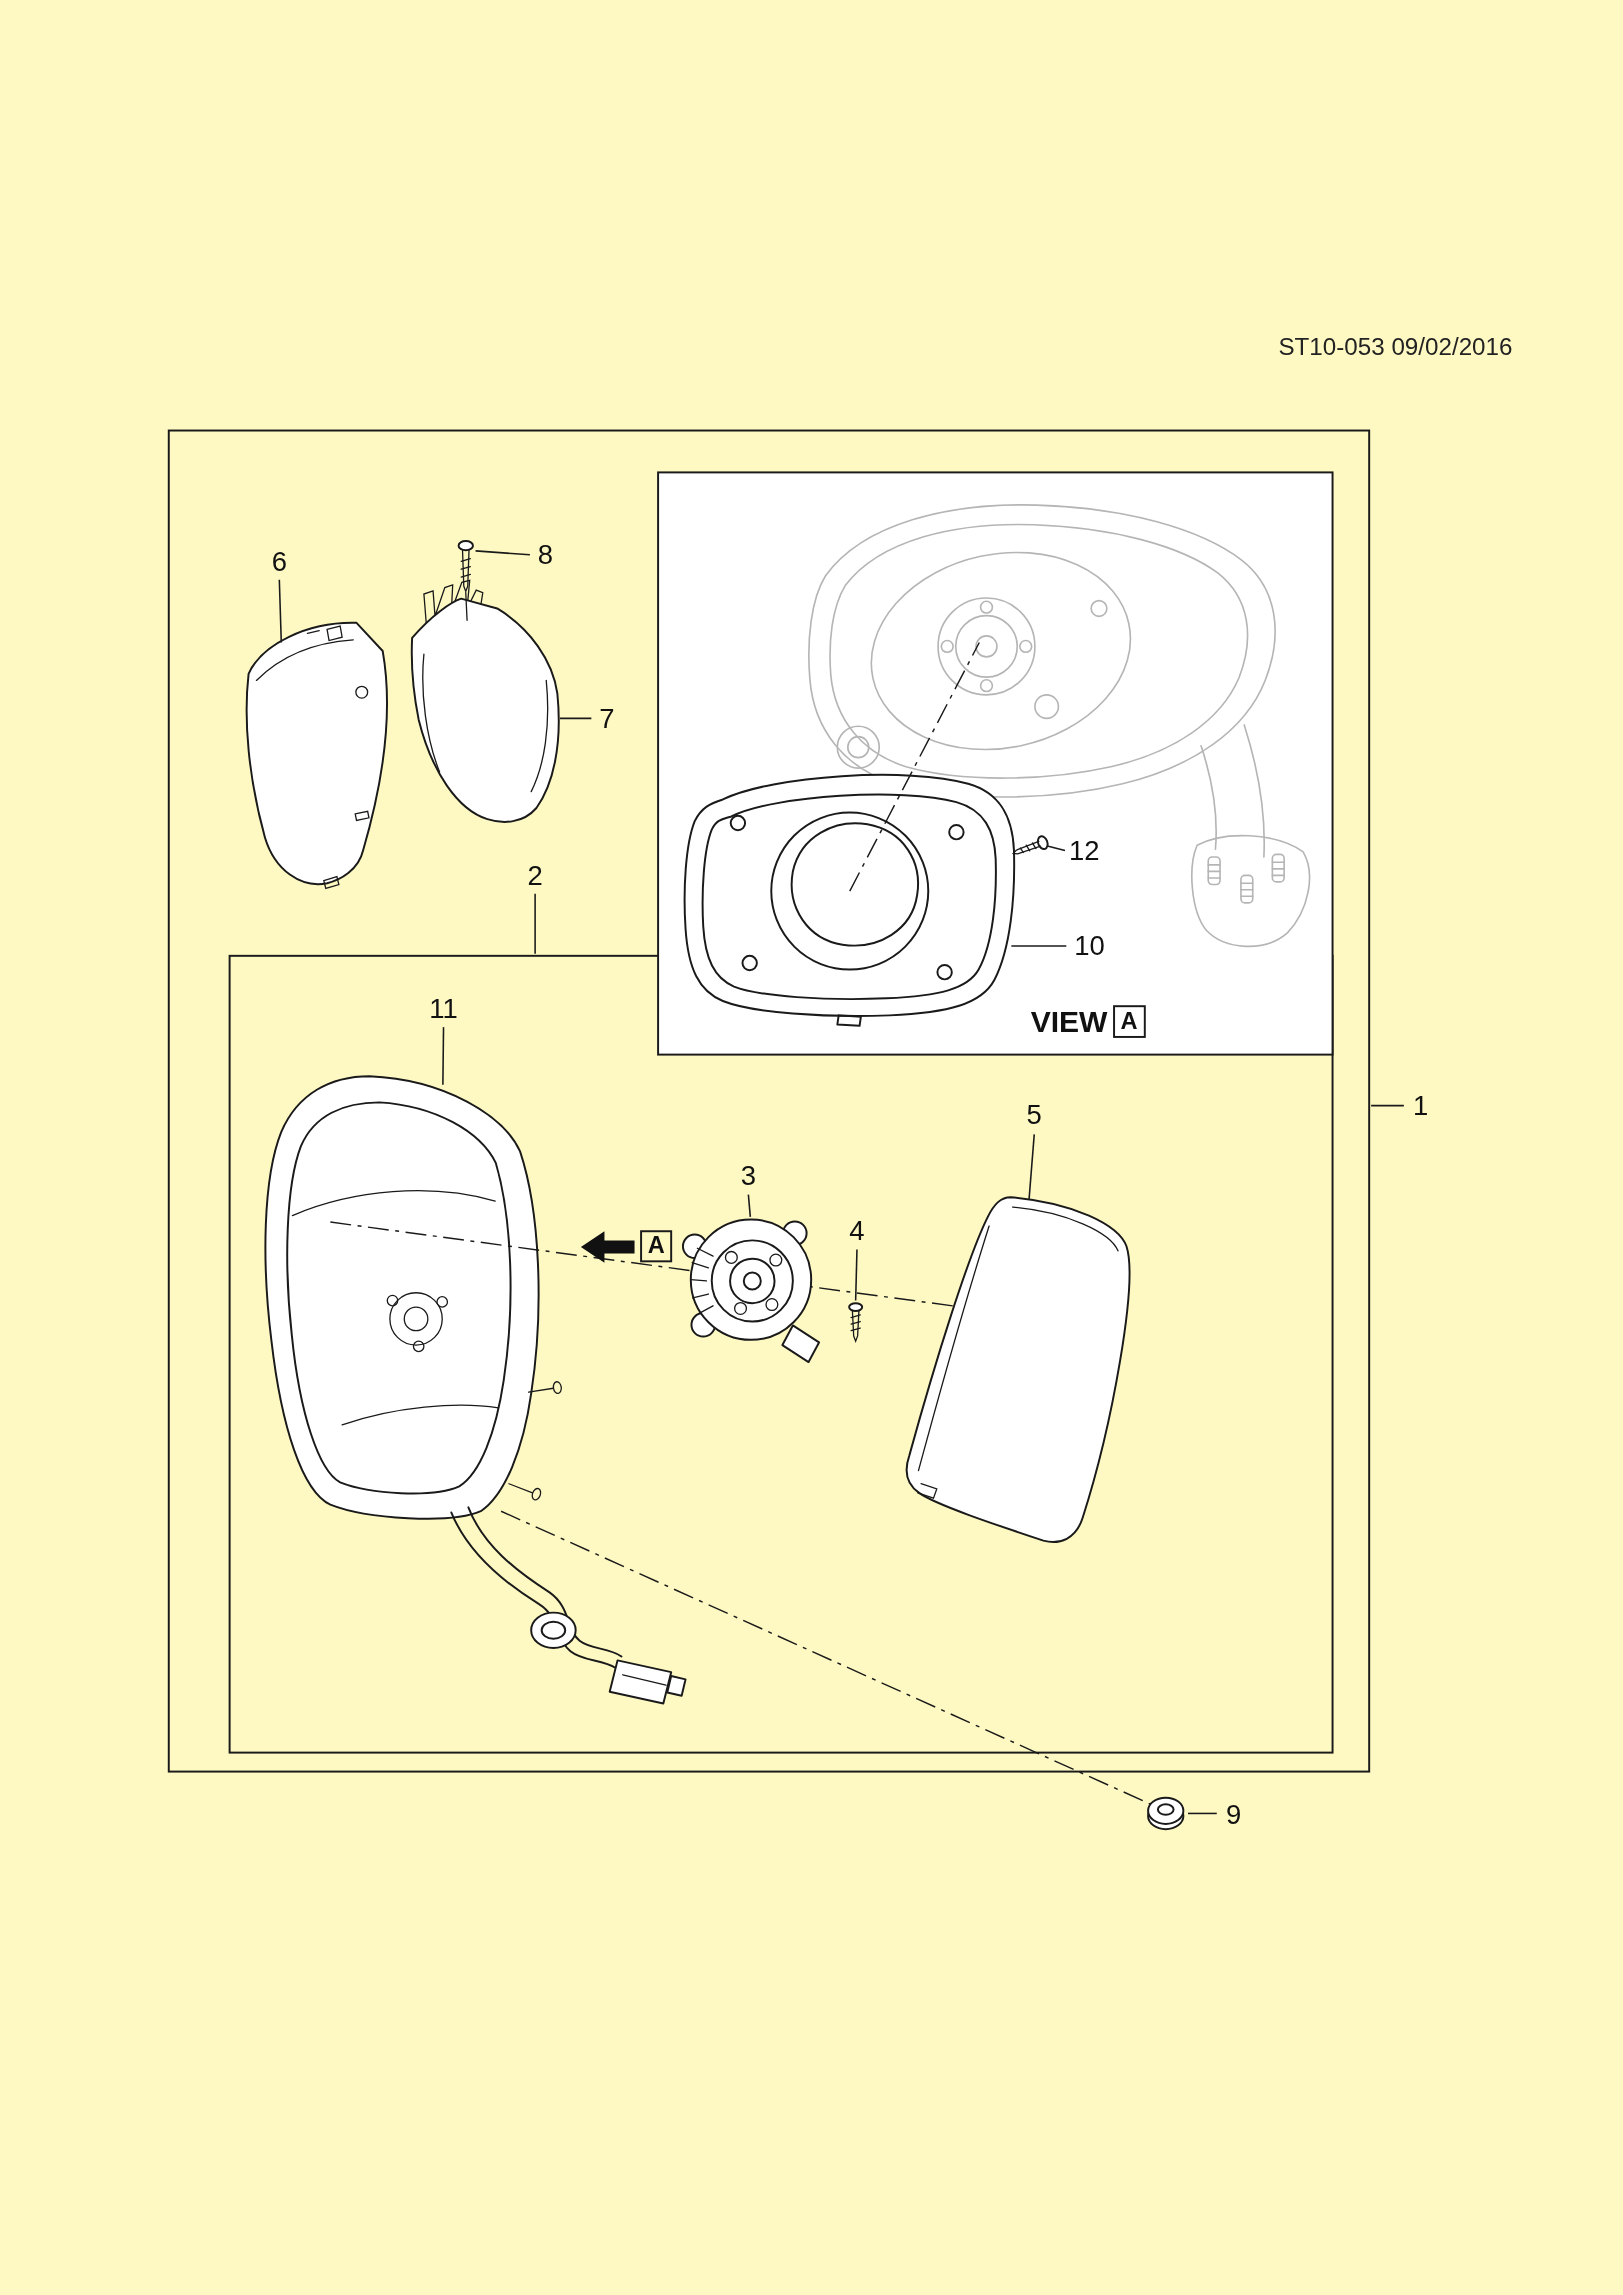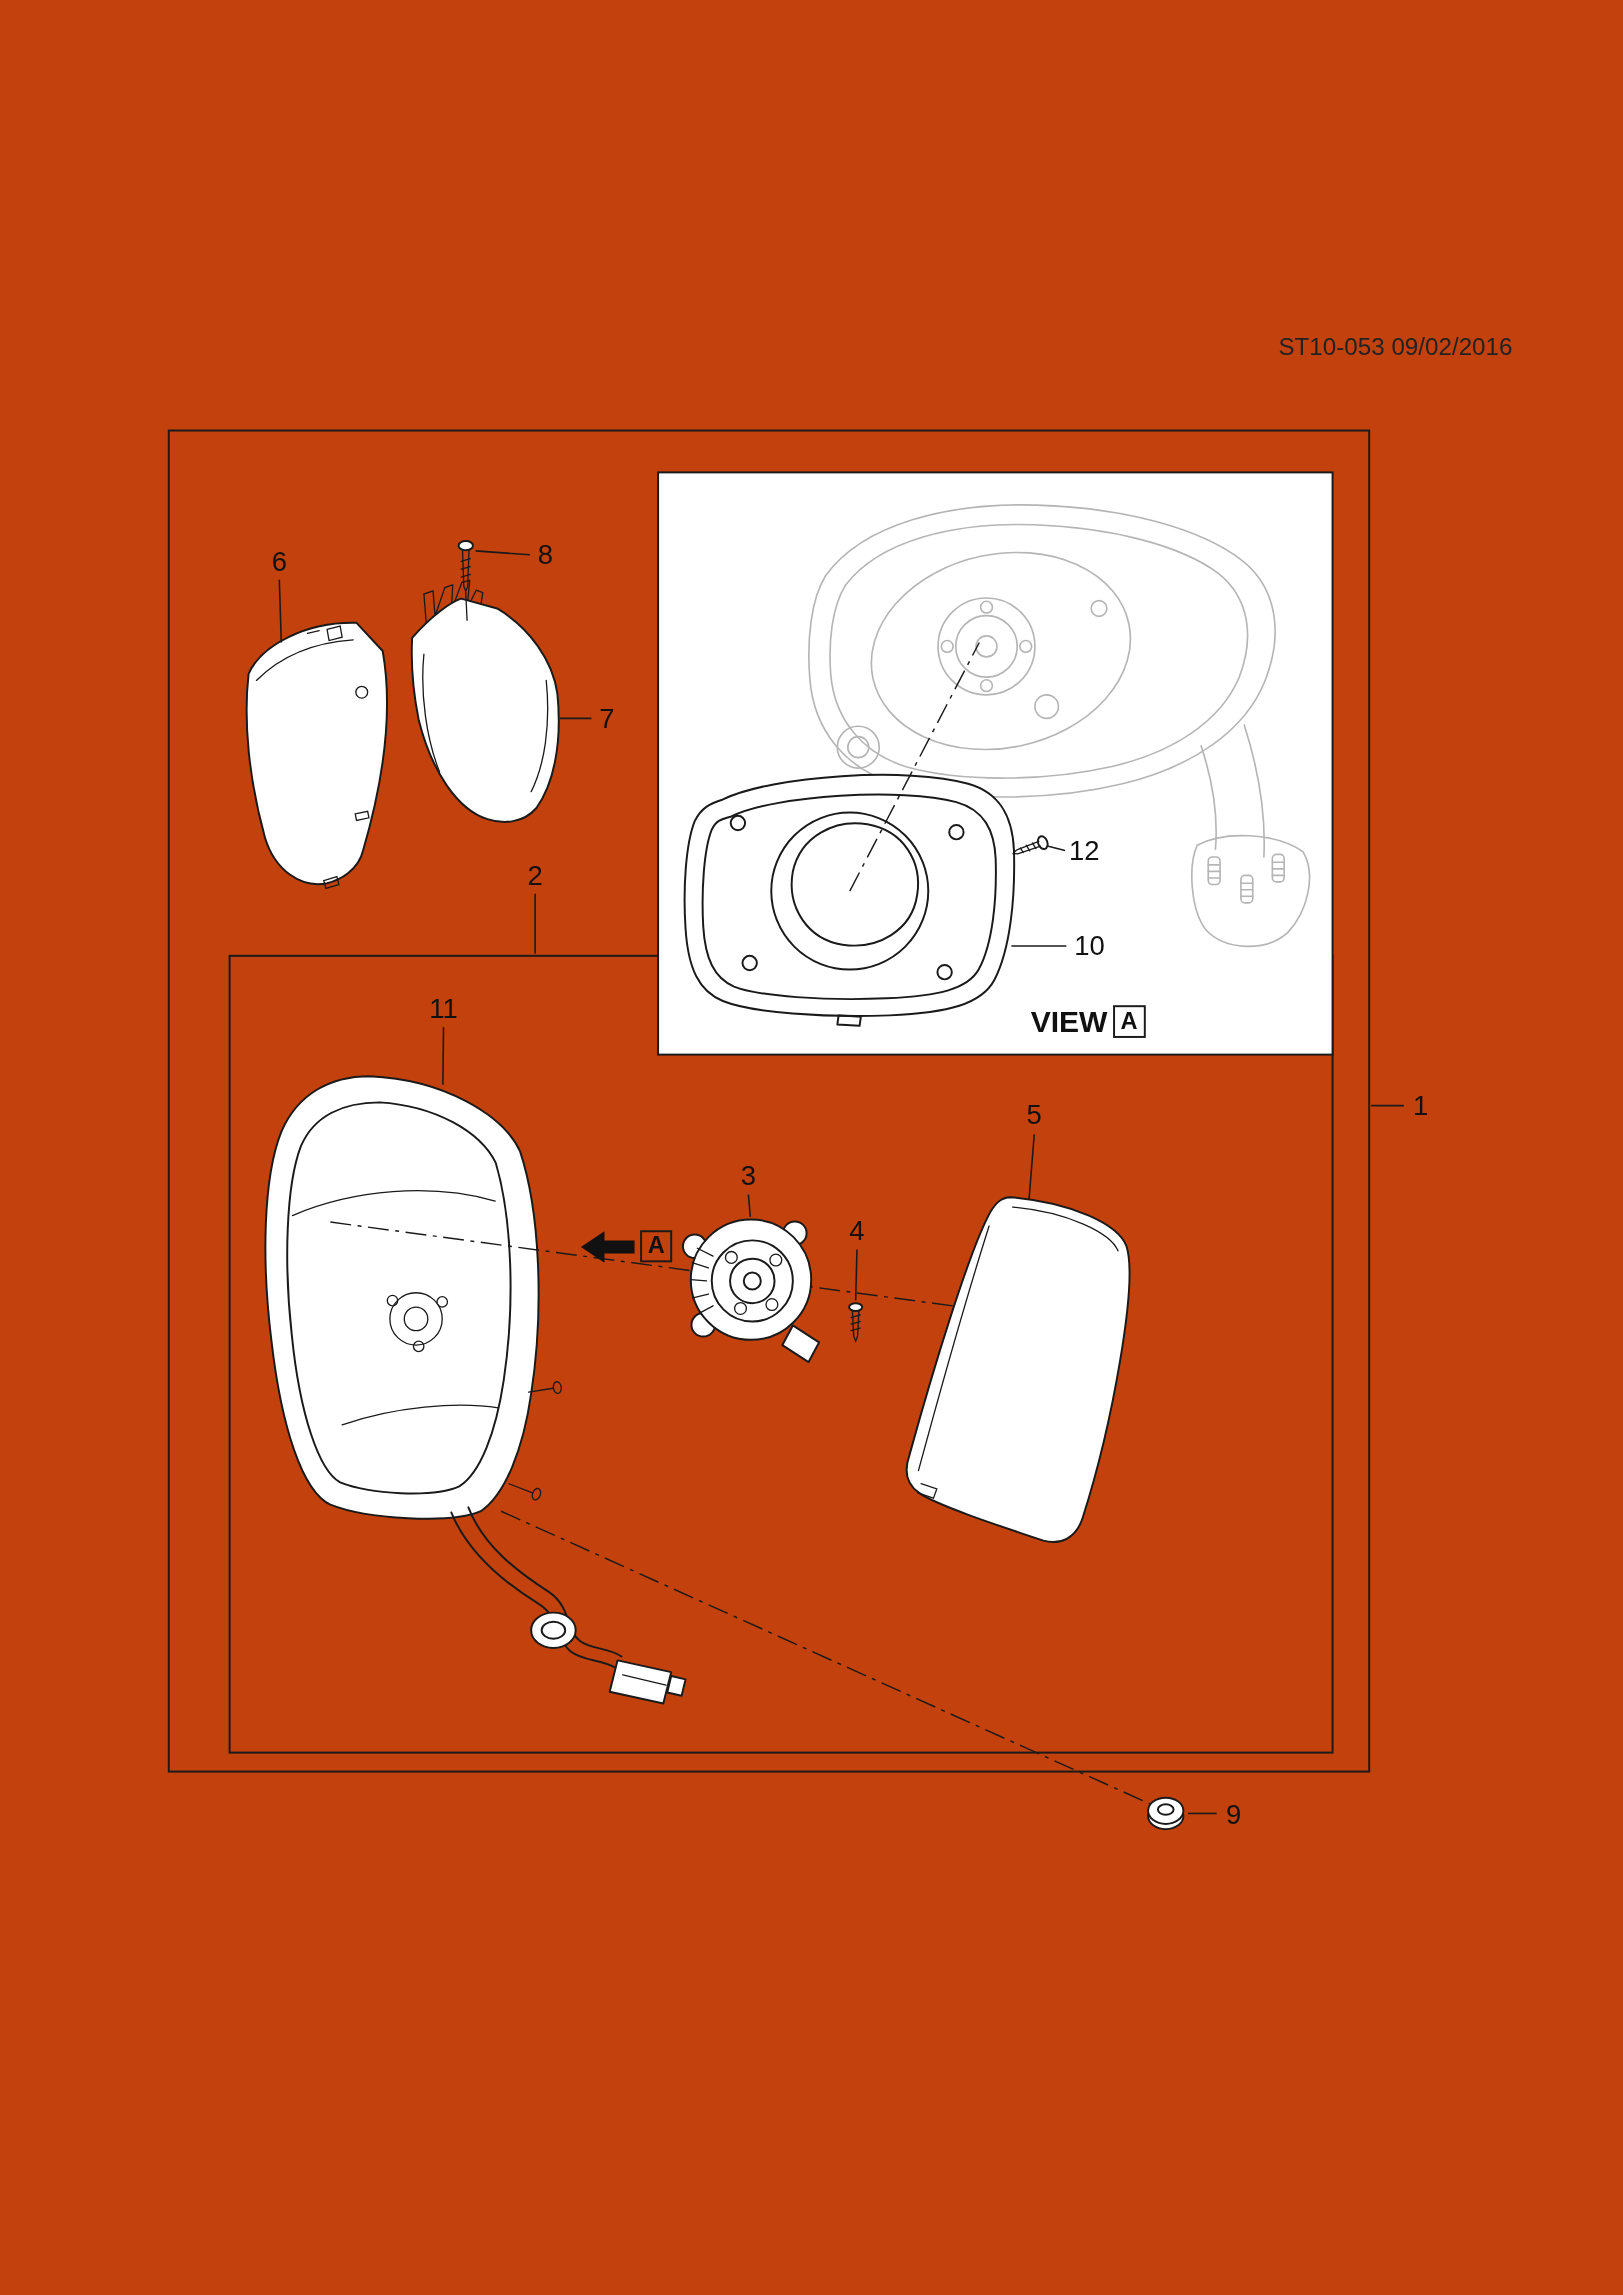--- a/index.html
+++ b/index.html
@@ -1,19 +1,19 @@
 <!DOCTYPE html>
 <html style="font-size:10.5px"><head>
 <meta charset="utf-8">
 <style>
   html,body{margin:0;padding:0;background:#ffffff;}
   .page{
     position:relative;
     width:1623px;height:2295px;
-    background:#c2410c;
+    background:#fef9c3;
     font-family:"Liberation Sans", sans-serif;
   }
   svg{display:block;font-family:"Liberation Sans", sans-serif;}
   .ln   {stroke:#1a1a1a;stroke-width:3;fill:none;stroke-linecap:round;stroke-linejoin:round;}
   .lnf  {stroke:#1a1a1a;stroke-width:3;fill:#ffffff;stroke-linecap:round;stroke-linejoin:round;}
   .thin {stroke:#1a1a1a;stroke-width:2;fill:none;stroke-linecap:round;}
   .box  {stroke:#1a1a1a;stroke-width:3;fill:none;}
   .boxf {stroke:#1a1a1a;stroke-width:3;fill:#ffffff;}
   .ghost {stroke:#b5b5b5;stroke-width:2.5;fill:none;stroke-linecap:round;stroke-linejoin:round;}
   .dash {stroke:#1a1a1a;stroke-width:2.2;fill:none;stroke-dasharray:32 10 6 10;}

